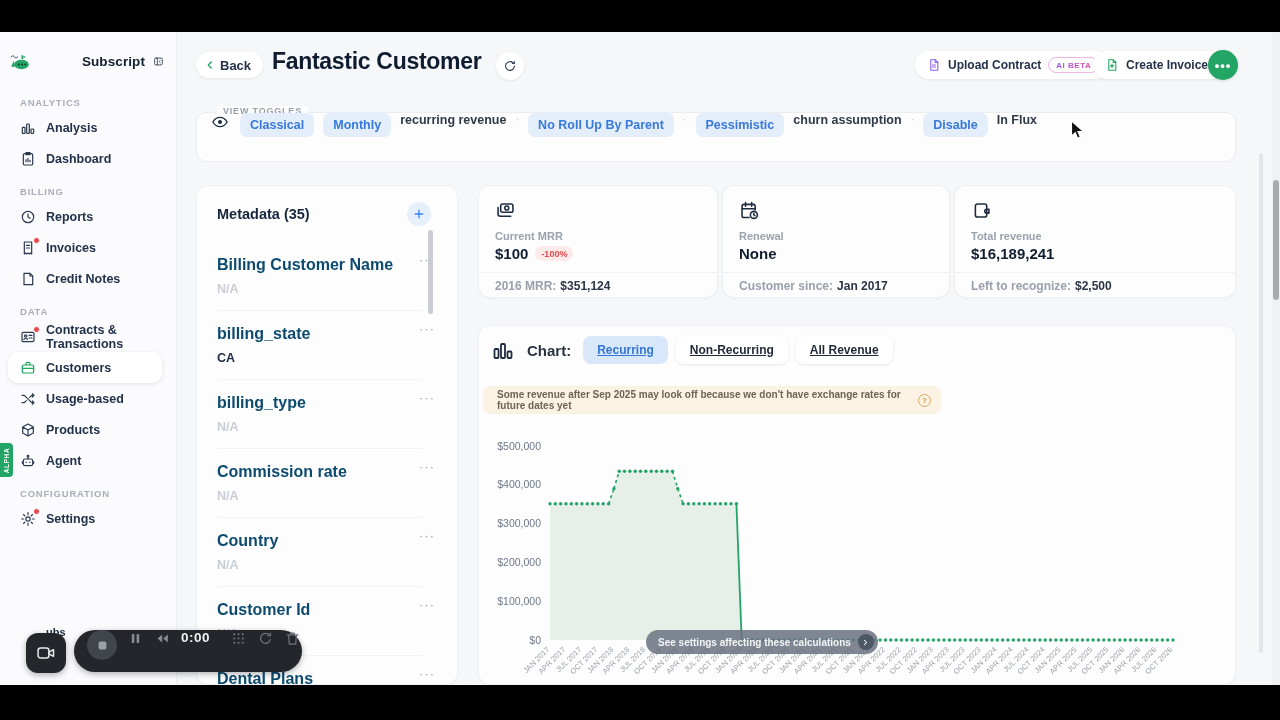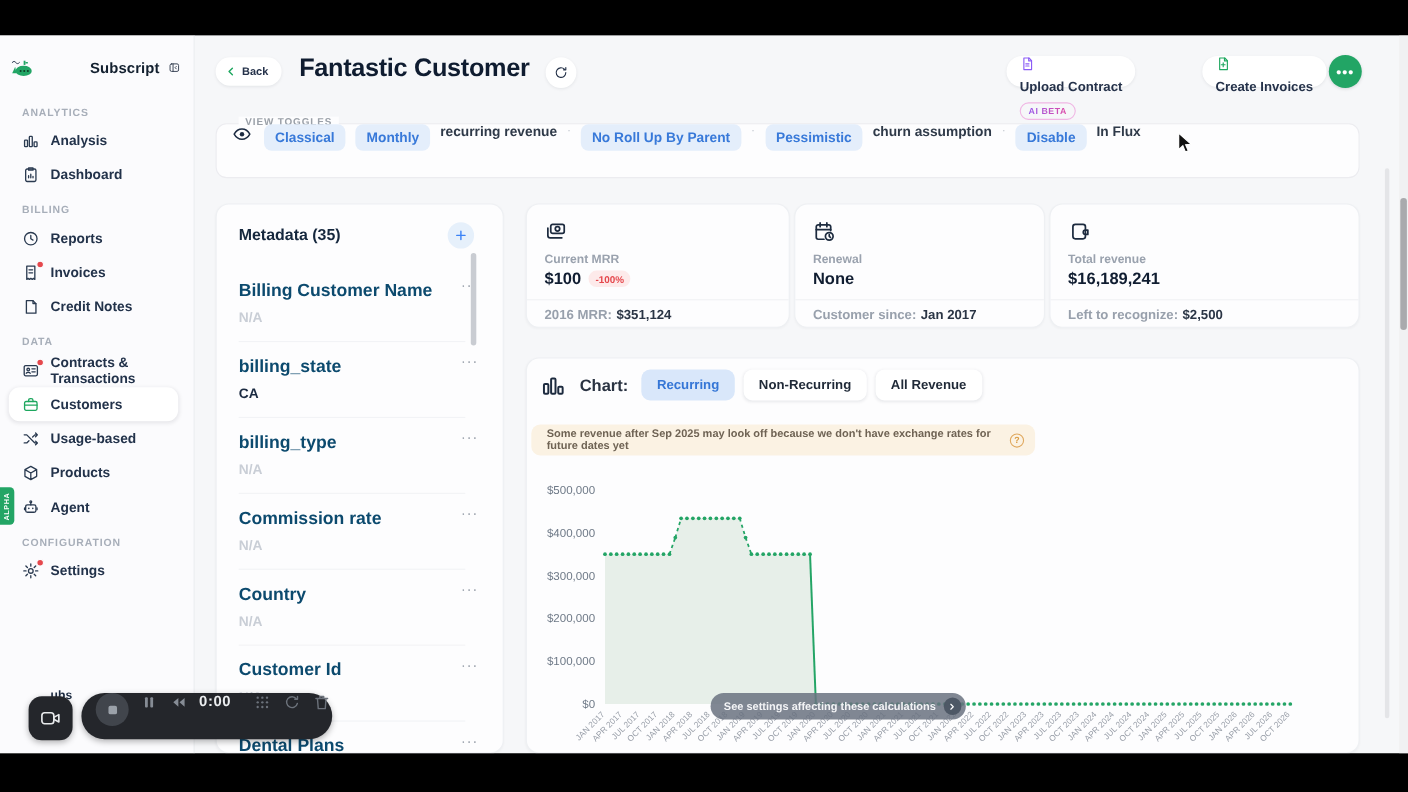--- a/index.html
+++ b/index.html
@@ -29,26 +29,26 @@
   #frag-1 { font-size:11px; font-weight:800; color:#1b2a41; }
   #frag-2 { font-size:9px; color:#b9bec6; margin-top:3px; }
   #frag-dot { position:absolute; left:-10px; top:16px; width:11px; height:11px; border-radius:50%; background:#f0a13a; }
 
   
   #main { position:absolute; left:178px; top:0; width:1102px; height:653px; }
   .abs { position:absolute; }
   .card { position:absolute; background:#fdfdfe; border:1px solid #eef0f3; border-radius:12px; box-shadow:0 1px 2px rgba(16,24,40,.03); }
 
   
-  #back-btn { left:18px; top:20px; height:26px; padding:0 12px 0 8px; display:flex; align-items:center; gap:4px; background:#fff; border-radius:13px; box-shadow:0 1px 3px rgba(16,24,40,.08); font-size:10px; font-weight:700; color:#25324a; cursor:pointer; }
+  #back-btn { left:18px; top:20px; height:26px; padding:0 12px 0 8px; display:flex; align-items:center; gap:4px; background:#fff; border-radius:13px; box-shadow:0 1px 3px rgba(16,24,40,.08); font-size:13px; font-weight:700; color:#25324a; cursor:pointer; }
   #back-btn .chev { color:#1ea75f; width:12px; height:12px; }
   #page-title { left:94px; top:16px; font-size:23px; font-weight:800; color:#0f1c30; letter-spacing:-.3px; }
   #refresh-btn { left:318px; top:20px; width:28px; height:28px; border-radius:50%; background:#fff; box-shadow:0 1px 3px rgba(16,24,40,.08); display:flex; align-items:center; justify-content:center; color:#26334a; cursor:pointer; }
   #refresh-btn svg { width:14px; height:14px; }
-  .hdr-btn { top:19px; height:28px; background:#fff; border-radius:14px; box-shadow:0 1px 3px rgba(16,24,40,.08); display:flex; align-items:flex-start; gap:7px; padding:0 12px; font-size:12px; font-weight:700; color:#25324a; cursor:pointer;flex-direction:column; }
+  .hdr-btn { top:19px; height:28px; background:#fff; border-radius:14px; box-shadow:0 1px 3px rgba(16,24,40,.08); display:flex; align-items:center; gap:7px; padding:0 12px; font-size:12px; font-weight:700; color:#25324a; cursor:pointer; }
   #upload-btn { left:737px; }
   #upload-btn .ic { color:#8b5cf6; width:14px; height:14px; }
   #ai-beta { font-size:8px; font-weight:800; letter-spacing:.5px; padding:2.5px 7px; border:1px solid #f0b7e4; border-radius:9px; background:linear-gradient(90deg,#8b5cf6,#ec4899); -webkit-background-clip:text; background-clip:text; color:transparent; }
   #create-btn { left:915px; }
   #create-btn .ic { color:#1ea75f; width:14px; height:14px; }
   #more-btn { left:1030px; top:18px; width:30px; height:30px; border-radius:50%; background:#22a565; color:#fff; display:flex; align-items:center; justify-content:center; font-size:13px; font-weight:800; letter-spacing:1px; box-shadow:0 1px 3px rgba(16,24,40,.15); cursor:pointer; }
   .ic svg { width:100%; height:100%; display:block; }
 
   
   #toggles-panel { left:18px; top:80px; width:1040px; height:50px; background:#fdfdfe; border:1px solid #ececf0; border-radius:10px; }
@@ -82,21 +82,21 @@
   .stat-badge { font-size:9px; font-weight:800; color:#e5484d; background:#fdeaea; padding:2.5px 6px; border-radius:8px; }
   .stat-card .sdiv { position:absolute; left:0; right:0; top:86px; height:1px; background:#f1f2f4; }
   .stat-card .sfoot { position:absolute; left:16px; top:93px; font-size:12px; color:#98a0ac; font-weight:600;text-align:right; }
   .stat-card .sfoot b { color:#2a3545; font-weight:700; margin-left:4px; }
 
   
   #chart-card { left:300px; top:293px; width:758px; height:360px; overflow:hidden; }
   #chart-head { position:absolute; left:12px; top:10px; display:flex; align-items:center; gap:12px; }
   #chart-head .cicon { width:24px; height:24px; color:#1d2b3f; }
   #chart-title { font-size:15px; font-weight:600; color:#2a3342; }
-  .chart-tab { font-size:12px; font-weight:700; color:#1f2937; background:#fff; border-radius:8px; padding:7px 14px; box-shadow:0 1px 3px rgba(16,24,40,.09); cursor:pointer; }
+  .chart-tab { font-size:12px; font-weight:700; color:#1f2937; background:#fff; border-radius:8px; padding:7px 14px; box-shadow:0 1px 3px rgba(16,24,40,.09); cursor:pointer;text-decoration:underline; }
   .chart-tab.active { color:#3576d6; background:#d9e7fa; box-shadow:none; }
   #chart-warning { position:absolute; left:4px; top:60px; width:458px; height:28px; background:#fbf2e3; border-radius:8px; display:flex; align-items:center; gap:8px; padding:0 10px 0 14px; }
   #chart-warning .wtext { font-size:10px; font-weight:600; color:#6f6354; }
   #warn-q { width:13px; height:13px; border-radius:50%; border:1px solid #e0a95f; color:#d99a3f; font-size:8px; font-weight:800; display:flex; align-items:center; justify-content:center; flex:0 0 13px; }
   #chart-svg { position:absolute; left:0; top:100px; }
   #chart-tooltip { position:absolute; left:167px; top:304px; height:24px; background:rgba(106,114,128,.85); border-radius:12px; display:flex; align-items:center; gap:7px; padding:0 4px 0 12px; z-index:3; }
   #chart-tooltip .ttext { font-size:10px; font-weight:600; color:#f3f4f6; white-space:nowrap; }
   #tt-chev { width:16px; height:16px; border-radius:50%; background:rgba(75,85,99,.95); color:#fff; display:flex; align-items:center; justify-content:center; cursor:pointer; }
   #tt-chev svg { width:9px; height:9px; }
 

